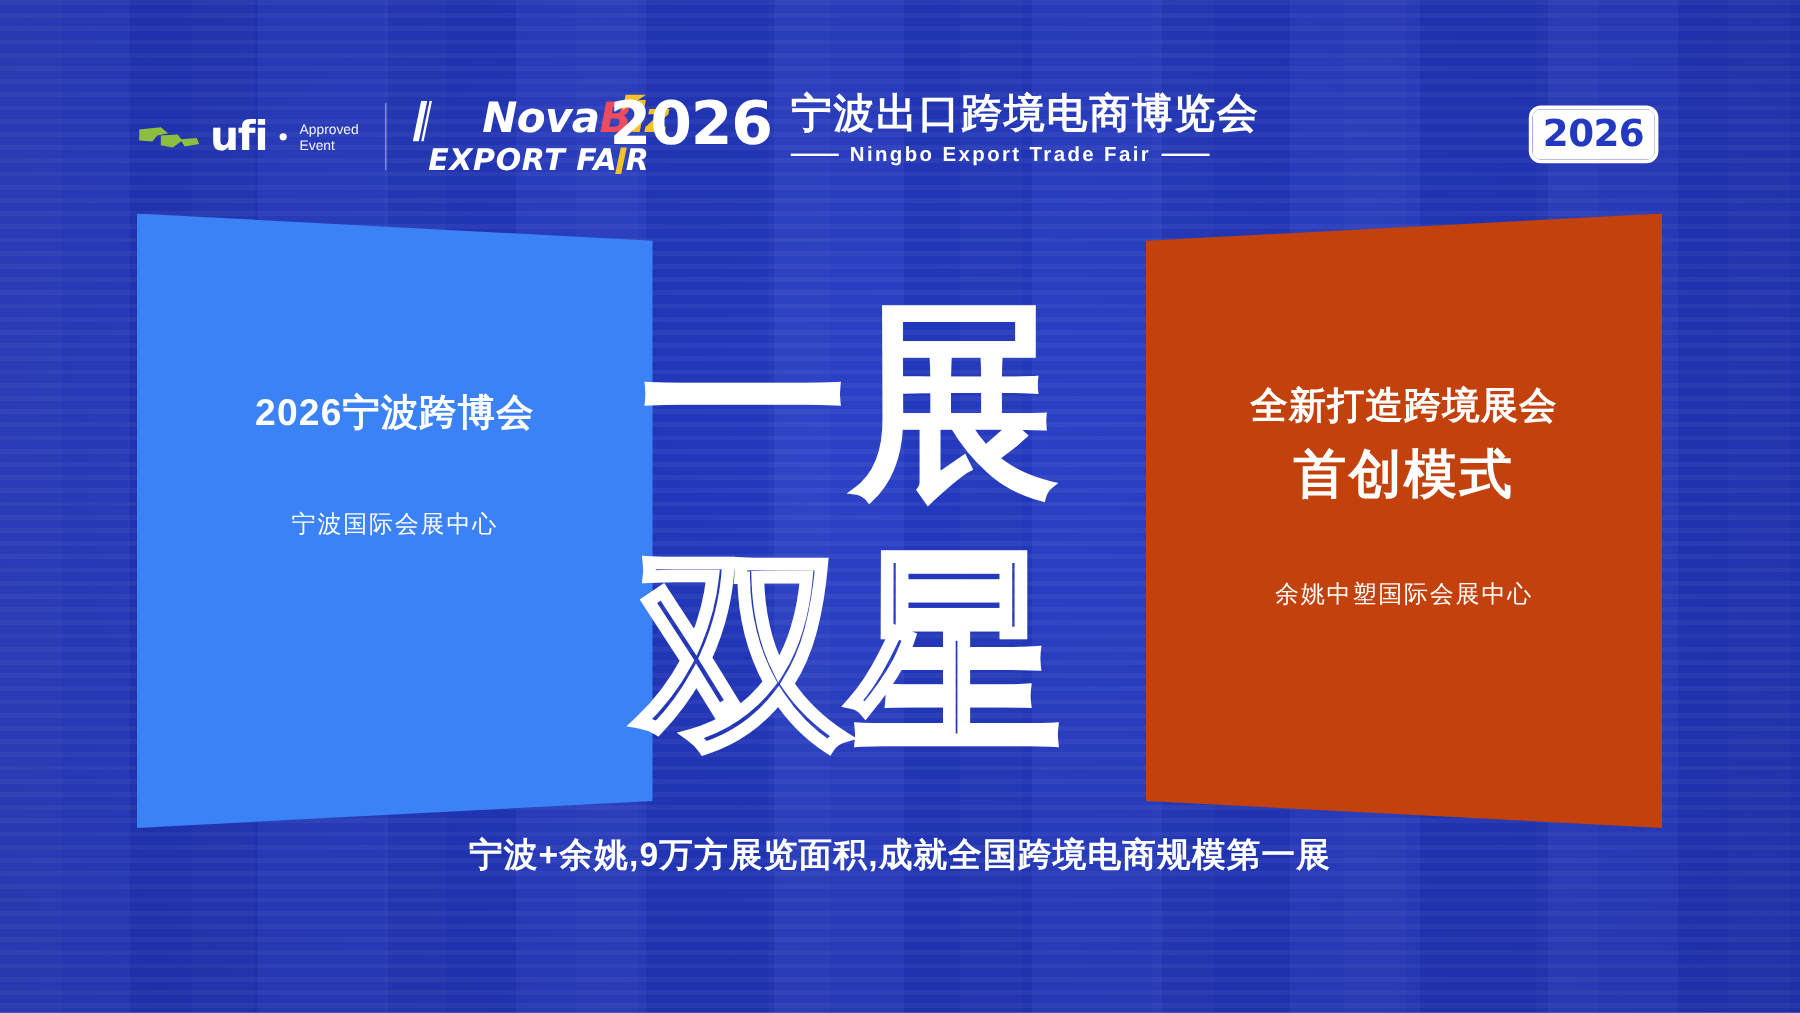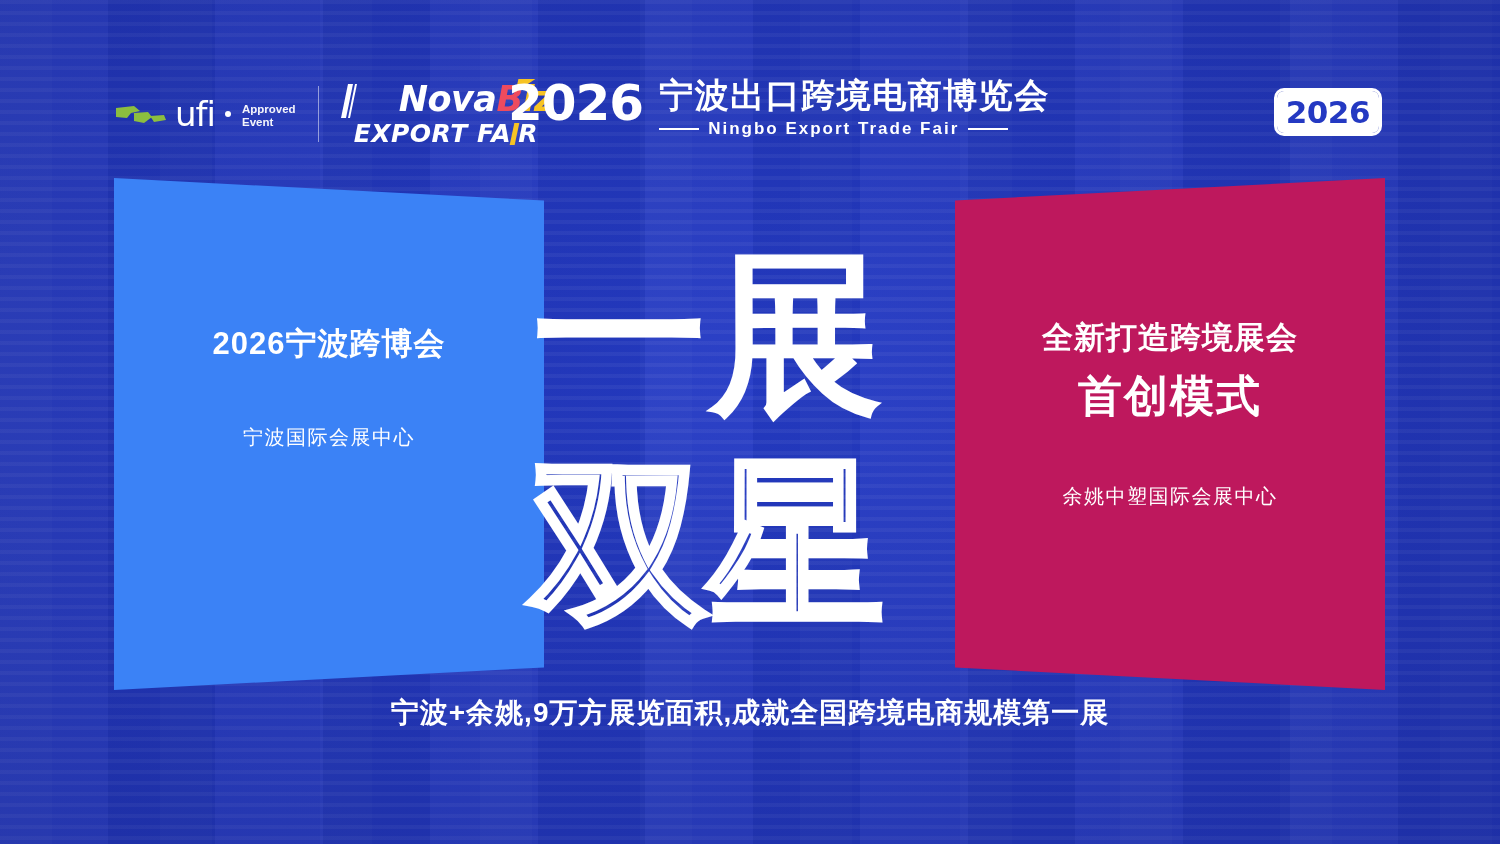--- a/index.html
+++ b/index.html
@@ -58,31 +58,31 @@
     display:flex; align-items:center;
   }
   .hdr-left{
     position:absolute; left:114px; top:82px;
     display:flex; align-items:center; gap:0;
   }
   
   .ufi{ display:flex; align-items:center; gap:7px; }
   .ufi-mark{ width:54px; height:30px; display:block; }
   .ufi-word{
-    color:#ffffff; font-weight:normal; font-size:34px;
+    color:#ffffff; font-weight:bold; font-size:34px;
     letter-spacing:-1px; line-height:1;
     font-family:"DejaVu Sans","Liberation Sans",sans-serif;
   }
   .ufi-dot{
     display:inline-block; width:6px; height:6px; border-radius:50%;
     background:#fff; margin-left:3px; vertical-align:2px;
   }
   .ufi-sub{
     color:#ffffff; font-size:11.5px; line-height:1.12;
-    opacity:.95; margin-left:4px; margin-top:3px;font-weight:bold;
+    opacity:.95; margin-left:4px; margin-top:3px;
   }
   .hdr-divider{
     width:1px; height:56px; background:rgba(255,255,255,.5);
     margin:0 22px;
   }
   
   .novabiz{ position:relative; padding-left:4px; }
   .nb-slashes{
     position:absolute; left:0; top:2px; width:16px; height:34px;
   }
@@ -159,21 +159,21 @@
     position:absolute; top:178px; height:512px;
     display:flex; flex-direction:column; align-items:center;
   }
   .panel-left{
     left:114px; width:430px;
     background:#3b82f6;
     clip-path:polygon(0% 0%, 100% 4.4%, 100% 95.6%, 0% 100%);
   }
   .panel-right{
     left:955px; width:430px;
-    background:#be185d;
+    background:#c2410c;
     clip-path:polygon(0% 4.4%, 100% 0%, 100% 100%, 0% 95.6%);
   }
   .p-line1{
     color:#fff; font-size:31px; font-weight:bold; letter-spacing:1px;
     margin-top:150px; line-height:1;
   }
   .p-line2{
     color:#fff; font-size:44px; font-weight:bold; letter-spacing:2px;
     margin-top:21px; line-height:1;
   }

